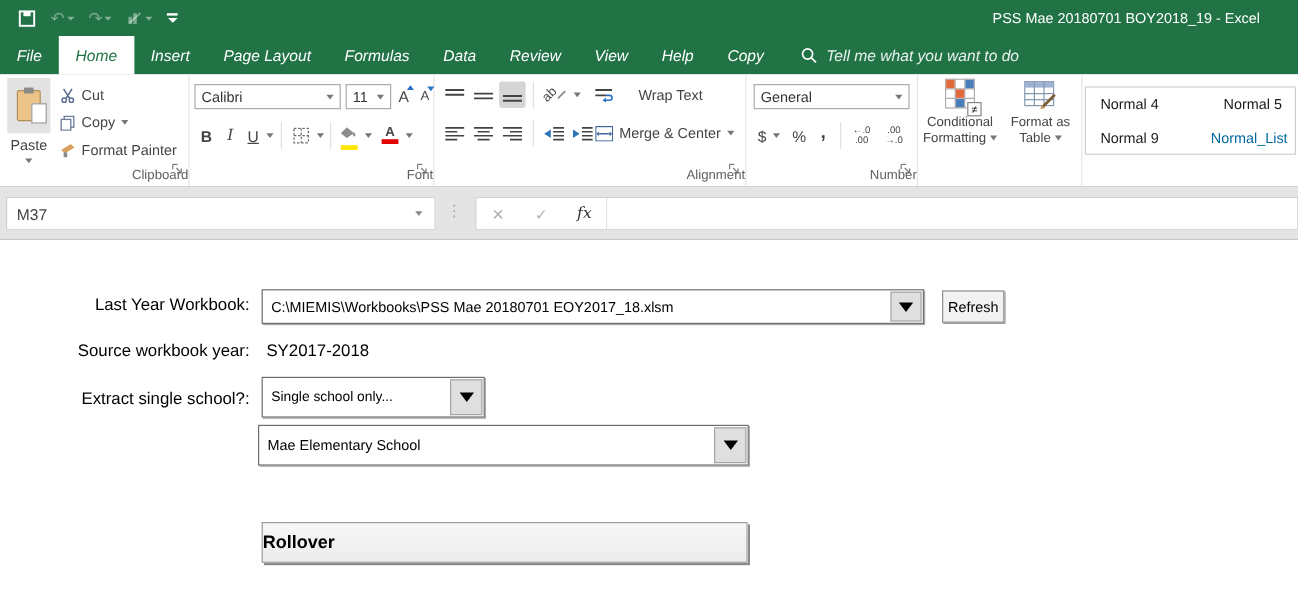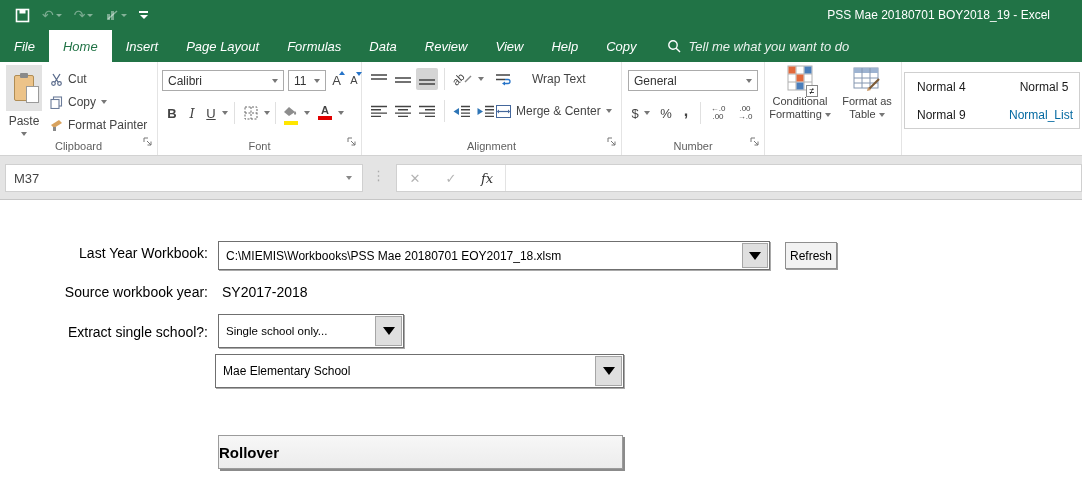--- a/index.html
+++ b/index.html
@@ -19,21 +19,21 @@
 
   
   .tabrow { height:32px; background:#217346; display:flex; align-items:stretch;font-style:italic; }
   .tab { color:#fff; font-size:13px; padding:0 14px; display:flex; align-items:center; cursor:default; }
   .tab.active { background:#fff; color:#217346; }
   .tab-search { display:flex; align-items:center; gap:8px; margin-left:16px; color:rgba(255,255,255,.9); font-size:13px; }
 
   
   .ribbon { height:94px; background:#fff; border-bottom:1px solid #d2d2d2; display:flex; position:relative; }
   .rgroup { position:relative; height:100%; border-right:1px solid #e4e4e4; flex:none; }
-  .rgroup-label { position:absolute; bottom:3px; left:0; right:0; text-align:center; font-size:11px; color:#5f5f5f;margin-top:24px; }
+  .rgroup-label { position:absolute; bottom:3px; left:0; right:0; text-align:right; font-size:11px; color:#5f5f5f;margin-top:24px; }
   .launcher { position:absolute; bottom:4px; right:4px; }
   .rtext { font-size:12px; color:#444; }
   .tri { display:inline-block; width:0; height:0; border-left:3px solid transparent; border-right:3px solid transparent; border-top:4px solid #777; vertical-align:middle; }
   .vsep { position:absolute; width:1px; background:#e0e0e0; }
   .ribbon-combo { background:#fff; border:1px solid #ababab; position:absolute; display:flex; align-items:center; font-size:12px; color:#333; padding-left:5px; }
   .ribbon-combo .tri { position:absolute; right:5px; }
   .sel { background:#d5d5d5; border-radius:2px; }
   .icon-cell { position:absolute; display:flex; align-items:center; justify-content:center; height:22px; width:22px; }
 
   

